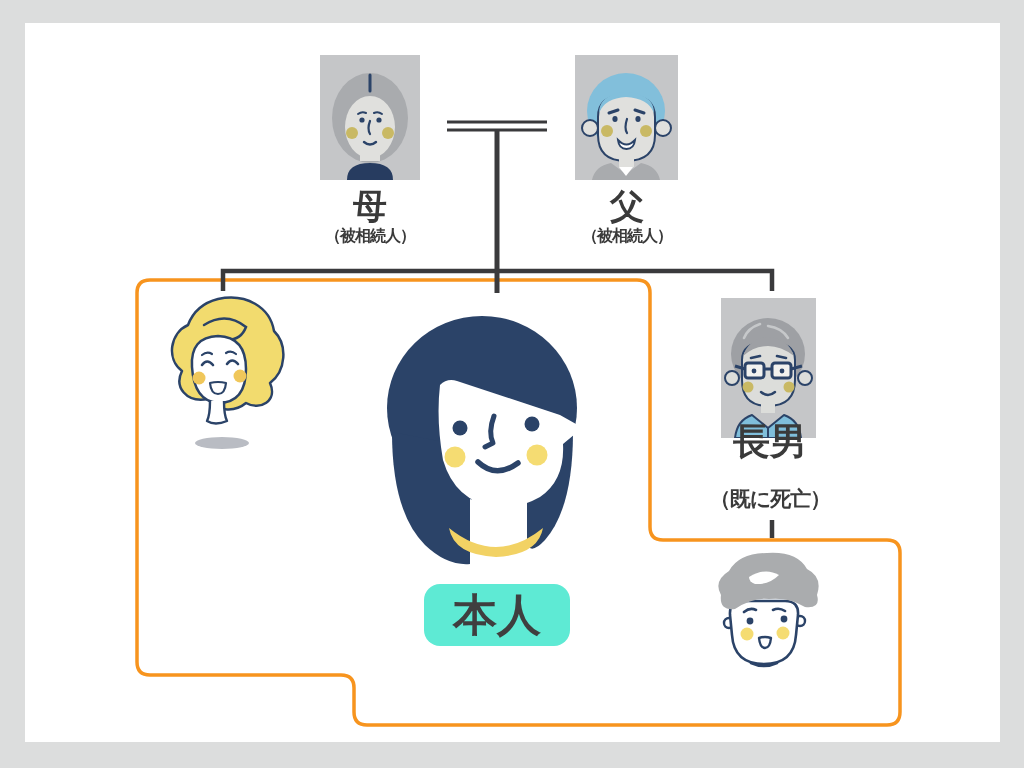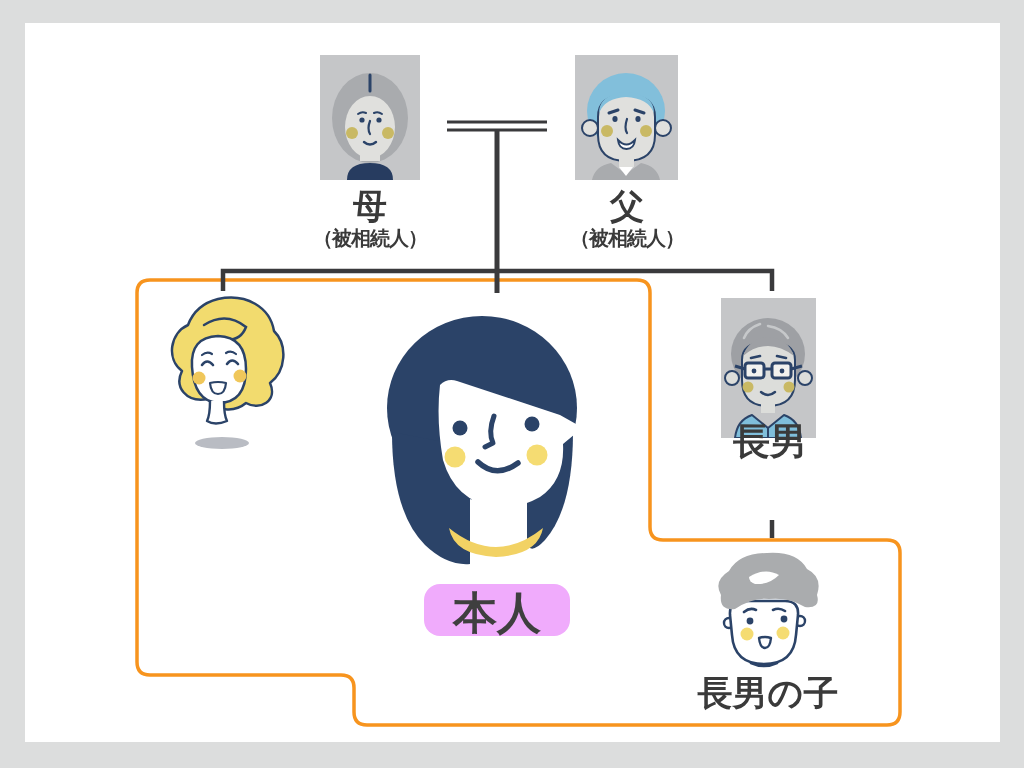--- a/index.html
+++ b/index.html
@@ -22,26 +22,26 @@
   .label{
     position:absolute;
     color:#3A3A3A;
     font-weight:800;
     text-align:center;
     white-space:nowrap;
     line-height:1.1;
   }
   .lbl-big{font-size:34px;}
   .lbl-name{font-size:37px;}
-  .lbl-note{font-size:20px;letter-spacing:-1px;}
+  .lbl-note{font-size:16px;letter-spacing:-1px;}
   .lbl-note-sm{font-size:21px;letter-spacing:-1px;}
   .badge{
-    position:absolute;left:424px;top:584px;width:146px;height:52px;
-    background:#f0abfc;border-radius:16px;
-    display:flex;justify-content:center;
+    position:absolute;left:424px;top:584px;width:146px;height:62px;
+    background:#5eead4;border-radius:16px;
+    display:flex;align-items:center;justify-content:center;
     color:#3F3F3F;font-size:44px;font-weight:800;
   }
 </style>
 </head>
 <body>
 
 <div class="stage">
   <div class="canvas"></div>
 
   <svg class="overlay" viewBox="0 0 1024 768">
@@ -172,15 +172,15 @@
 
   <div class="label lbl-big" style="left:567px;top:188px;width:120px">父</div>
   <div class="label lbl-note" style="left:540px;top:227px;width:174px">（被相続人）</div>
 
 
   <div class="badge">
     <span>本人</span>
   </div>
 
   <div class="label lbl-name" style="left:710px;top:422px;width:120px">長男</div>
+  <div class="label lbl-note-sm" style="left:688px;top:487px;width:164px">（既に死亡）</div>
 
-  <div class="label" style="left:686px;top:674px;width:164px;font-size:35px">長男の子</div>
 </div>
 
 </body></html>

